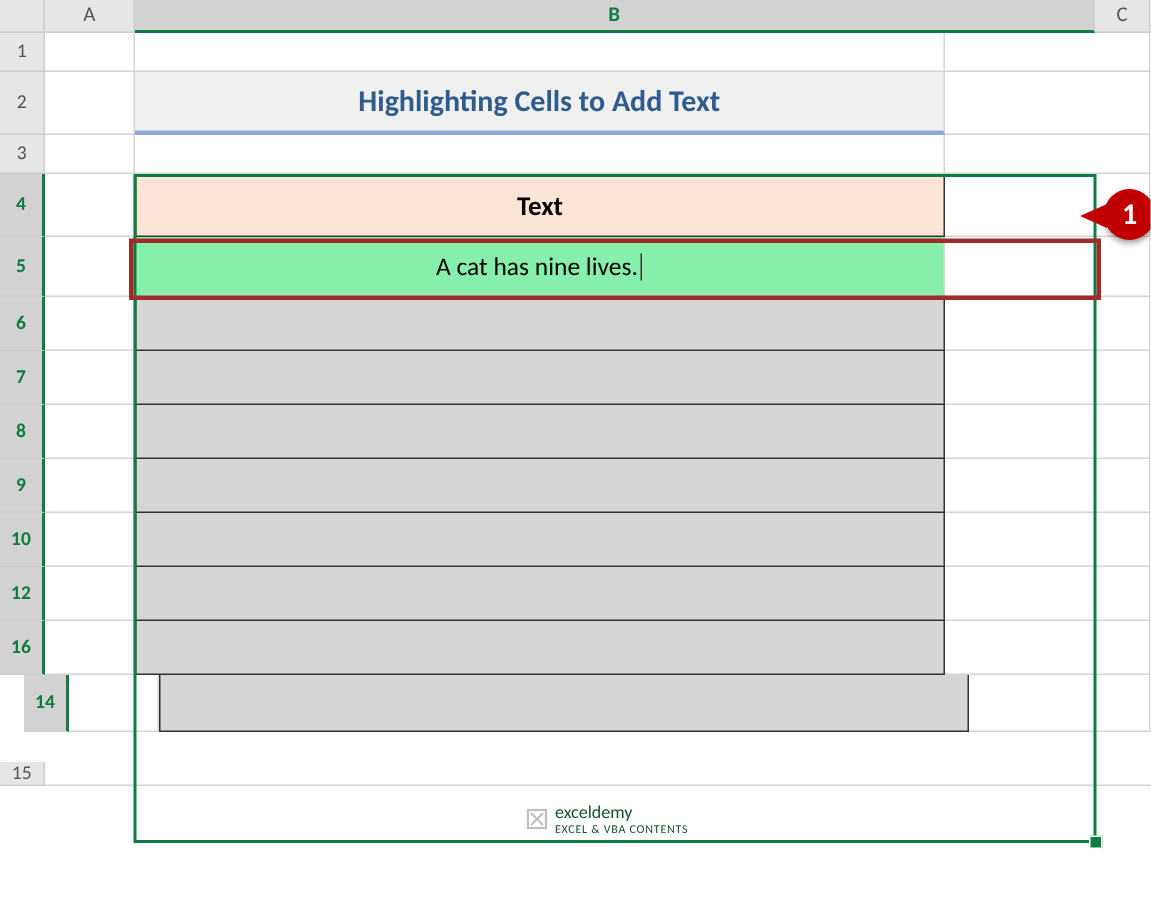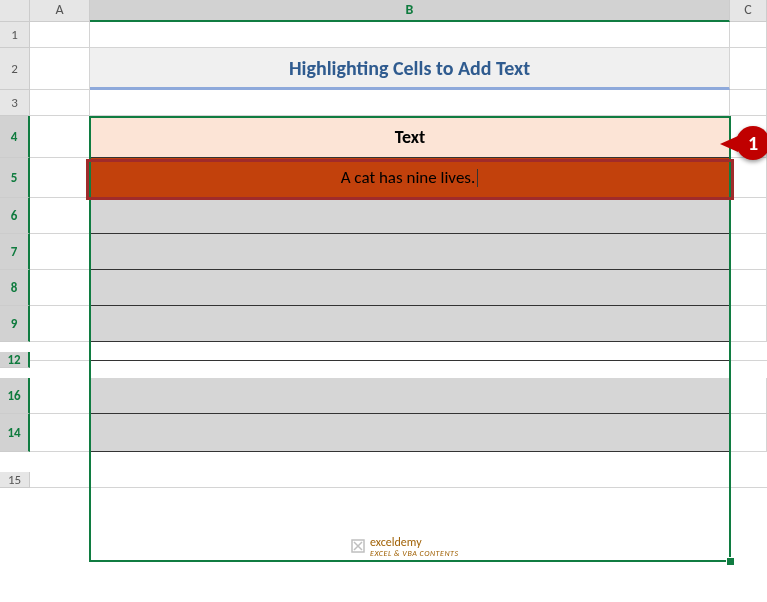--- a/index.html
+++ b/index.html
@@ -9,53 +9,53 @@
   .ch { border-right: 1px solid #ccc; border-bottom: 1px solid #ccc; box-sizing: border-box; text-align: center; font-size: 14px; color: #555; line-height: 20px; background: #e6e6e6; }
   .ch-A { width: 60px; }
   .ch-B { width: 640px; background: #d2d2d2; border-bottom: 2px solid #107c41; color: #0f7b3e; font-weight: bold; position: relative; }
   .ch-B::after { content: ""; position: absolute; top: 3px; right: 6px; width: 0; height: 0; border-left: 5px solid transparent; border-right: 5px solid transparent; border-bottom: 7px solid #888; display: none; }
   .ch-C { flex: 1; }
   .row { display: flex; }
   .rh { width: 30px; border-right: 1px solid #ccc; border-bottom: 1px solid #ccc; box-sizing: border-box; background: #e6e6e6; text-align: center; font-size: 13px; color: #555; display: flex; align-items: center; justify-content: center; }
   .rh.sel { background: #d2d2d2; border-right: 2px solid #107c41; color: #0f7b3e; font-weight: bold; }
   .cell { border-right: 1px solid #d4d4d4; border-bottom: 1px solid #d4d4d4; box-sizing: border-box; }
   .cA { width: 60px; background: #fff; }
-  .cB { width: 640px; background: #fff; }
+  .cB { width: 540px; background: #fff; }
   .cC { flex: 1; background: #fff; }
 
   .r1 { height: 26px; }
   .r2 { height: 42px; }
   .r3 { height: 26px; }
   .r4 { height: 42px; }
   .r5 { height: 40px; }
   .r6 { height: 36px; }
   .r7 { height: 36px; }
   .r8 { height: 36px; }
   .r9 { height: 36px; }
   .r10 { height: 36px; }
   .r11 { height: 36px; }
-  .r12 { height: 36px; align-items: center; }
+  .r12 { height: 36px; }
   .r13 { height: 36px; }
-  .r14 { height: 38px; }
+  .r14 { height: 38px; margin-left: 16px; }
   .r15 { height: 36px; align-items: flex-end; }
 
   .title-cell { background: #f0f0f0; color: #2f5b8f; font-weight: bold; font-size: 20px; display: flex; align-items: center; justify-content: center; border-bottom: 3px solid #8ea9db; }
   .header-cell { background: #fce4d6; border: 1px solid #333; font-weight: bold; font-size: 18px; display: flex; align-items: center; justify-content: center; }
-  .edit-cell { background: #c2410c; display: flex; align-items: center; justify-content: center; font-size: 17px; position: relative; }
+  .edit-cell { background: #86efac; display: flex; align-items: center; justify-content: center; font-size: 17px; position: relative; }
   .sel-cell { background: #d6d6d6; border-left: 1px solid #333; border-right: 1px solid #333; border-bottom: 1px solid #333; }
 
   .selection-border { position: absolute; border: 2px solid #107c41; pointer-events: none; box-sizing: border-box; }
   .highlight-border { position: absolute; border: 3px solid #a02b2b; pointer-events: none; box-sizing: border-box; }
   .fill-handle { position: absolute; width: 7px; height: 7px; background: #107c41; border: 1px solid #fff; }
 
   .callout { position: absolute; width: 34px; height: 34px; background: #c00000; border-radius: 50%; color: #fff; font-weight: bold; font-size: 20px; display: flex; align-items: center; justify-content: center; box-shadow: 0 2px 4px rgba(0,0,0,0.4); }
   .callout::before { content: ""; position: absolute; left: -16px; top: 10px; width: 0; height: 0; border-top: 8px solid transparent; border-bottom: 8px solid transparent; border-right: 18px solid #c00000; }
 
-  .watermark { position: absolute; font-size: 12px; color: #a16207; display: flex; align-items: center; gap: 4px; pointer-events: none; }
-  .watermark .wm-sub { font-size: 8px; letter-spacing: 0.5px; display: block; line-height: 1; font-style: italic; }
+  .watermark { position: absolute; font-size: 12px; color: #14532d; display: flex; align-items: center; gap: 4px; pointer-events: none; }
+  .watermark .wm-sub { font-size: 8px; letter-spacing: 0.5px; display: block; line-height: 1; }
   .cursor-blink { display: inline-block; width: 1px; height: 18px; background: #333; vertical-align: middle; margin-left: 2px; }
 </style>
 </head>
 <body>
 
 <div class="sheet">
 
   <div class="col-headers">
     <div class="corner"></div>
     <div class="ch ch-A">A</div>
@@ -122,20 +122,26 @@
     <div class="cell cA"></div>
     <div class="cell cB sel-cell"></div>
     <div class="cell cC"></div>
   </div>
   <div class="row r9">
     <div class="rh sel">9</div>
     <div class="cell cA"></div>
     <div class="cell cB sel-cell"></div>
     <div class="cell cC"></div>
   </div>
+  <div class="row r10">
+    <div class="rh sel">10</div>
+    <div class="cell cA"></div>
+    <div class="cell cB sel-cell"></div>
+    <div class="cell cC"></div>
+  </div>
   <div class="row r12">
     <div class="rh sel">12</div>
     <div class="cell cA"></div>
     <div class="cell cB sel-cell"></div>
     <div class="cell cC"></div>
   </div>
   <div class="row r13">
     <div class="rh sel">16</div>
     <div class="cell cA"></div>
     <div class="cell cB sel-cell"></div>

